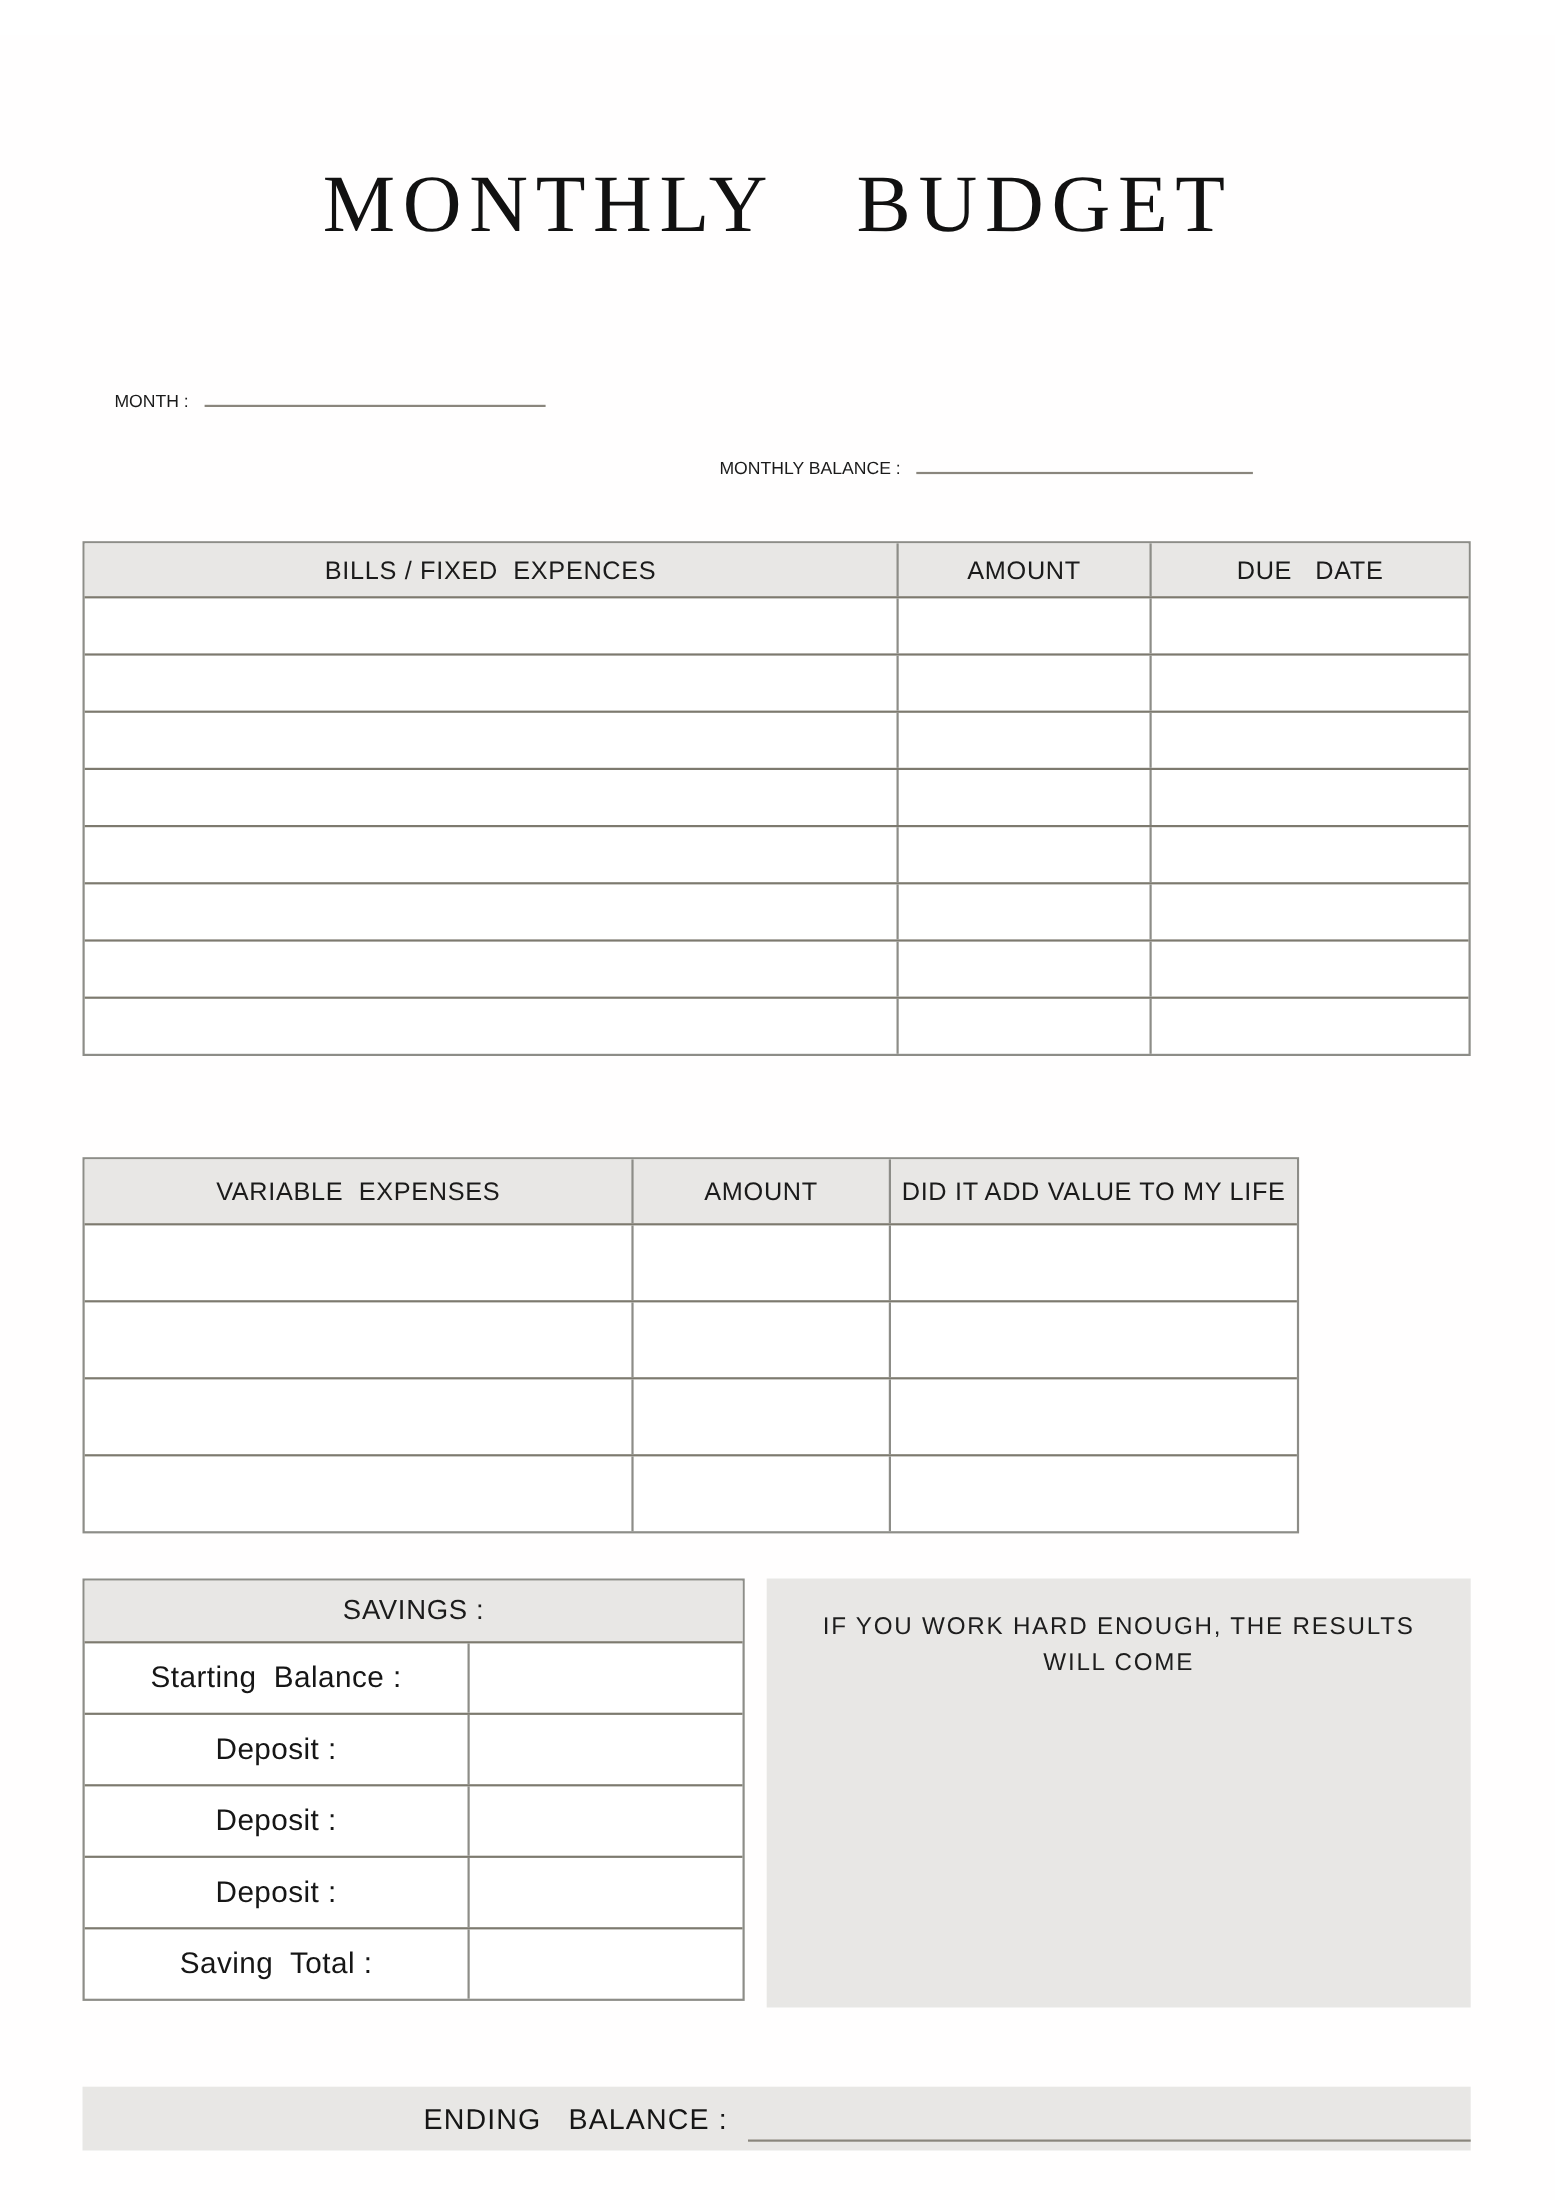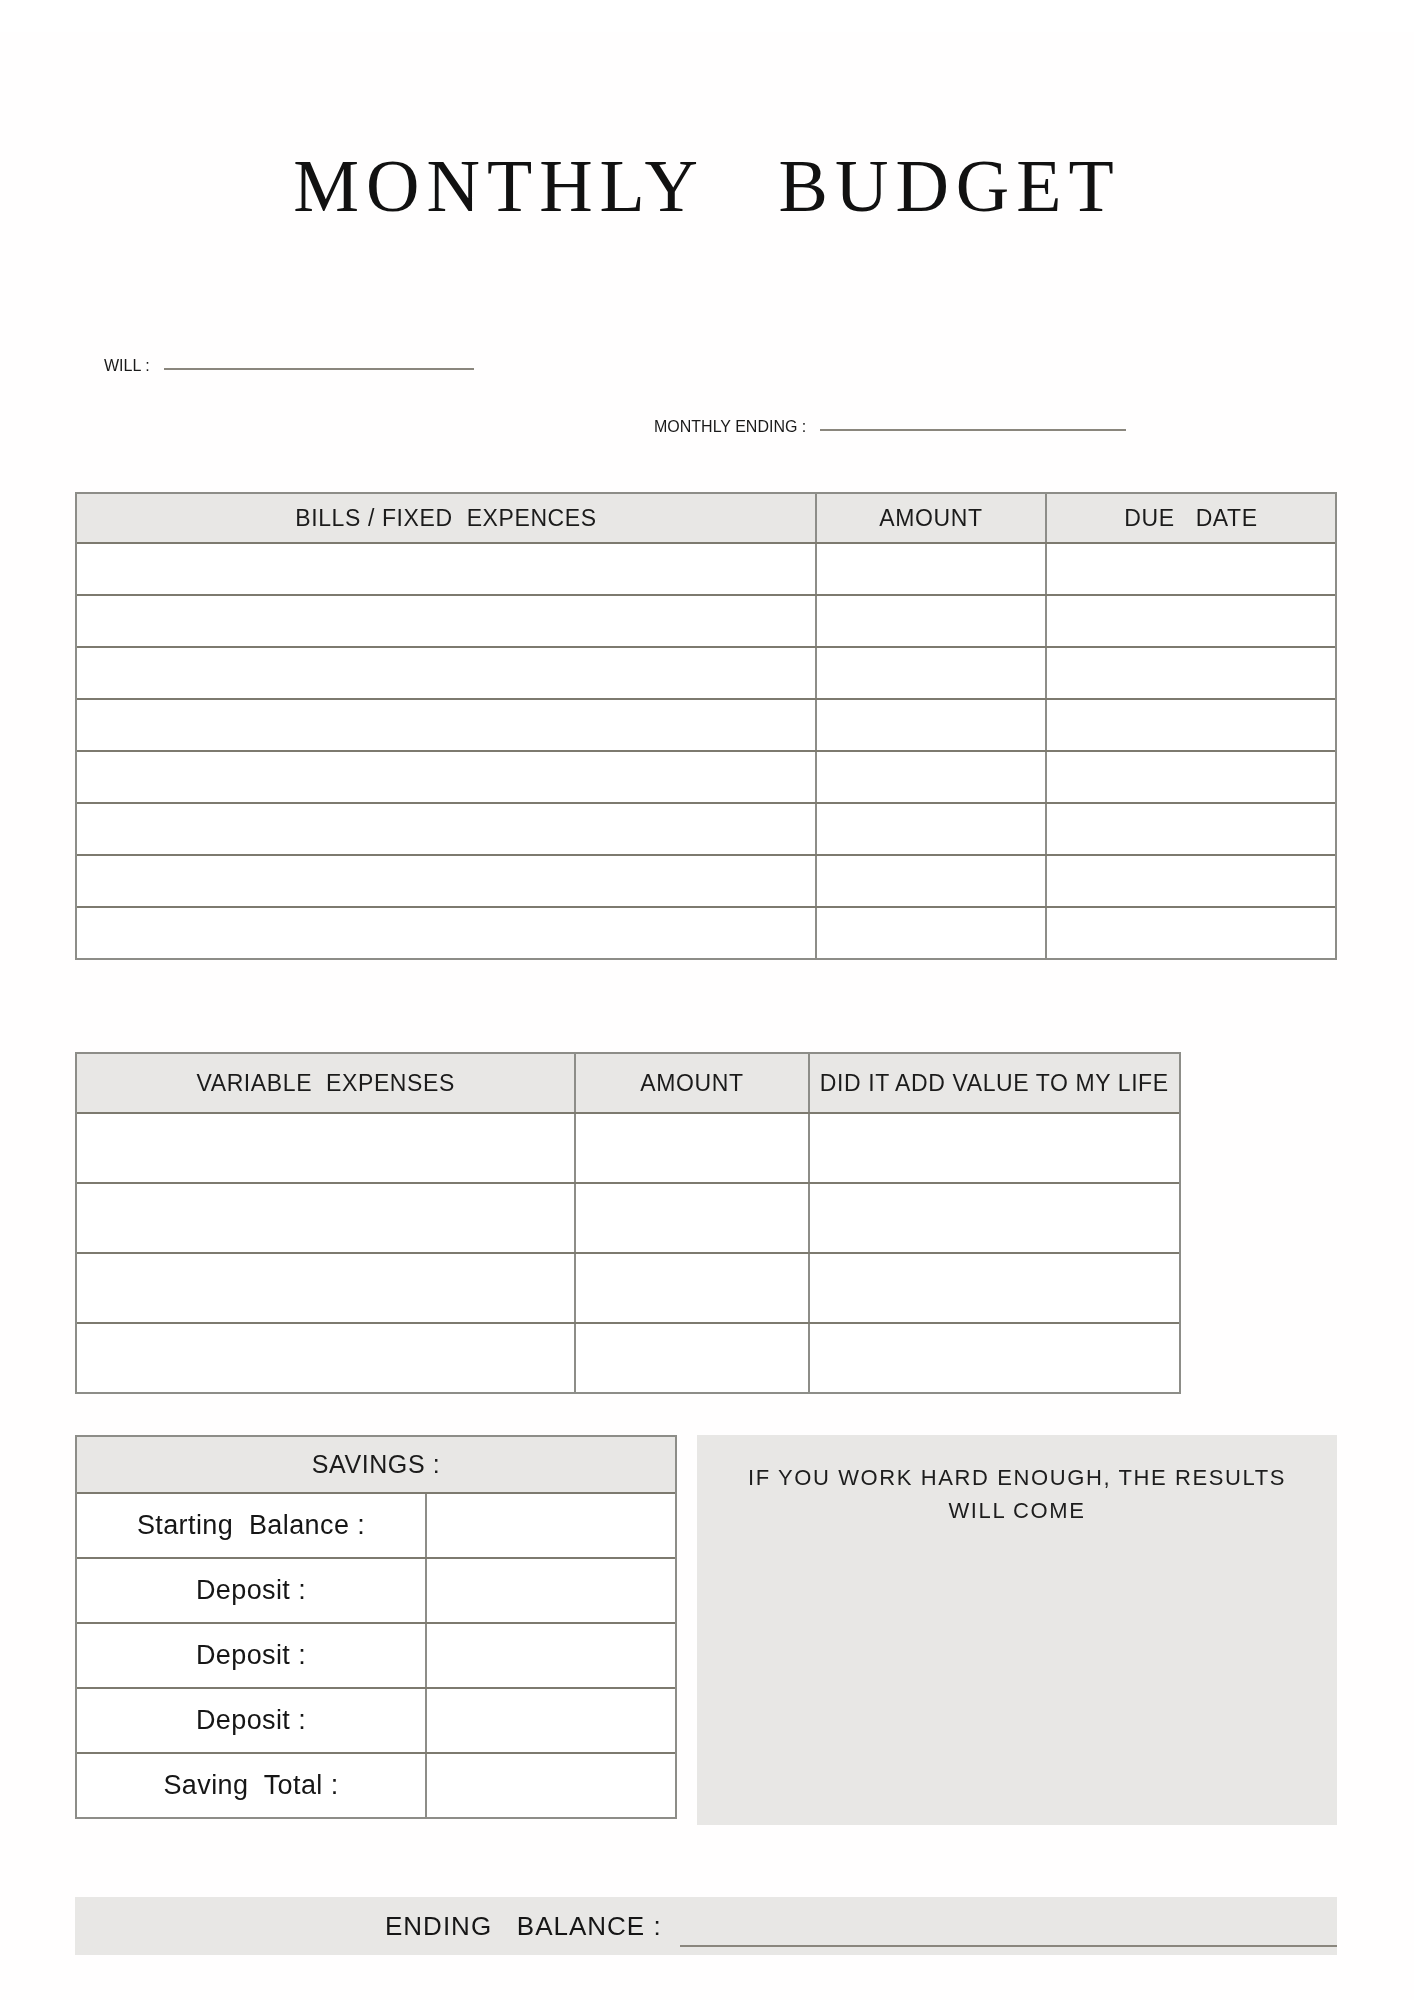--- a/index.html
+++ b/index.html
@@ -231,26 +231,26 @@
   }
 </style>
 </head>
 <body>
 
 <div class="page">
 
   <div class="title">MONTHLY   BUDGET</div>
 
   <div class="month-row">
-    <span>WILL :</span>
+    <span>MONTH :</span>
     <span class="month-line"></span>
   </div>
 
   <div class="income-row">
-    <span>MONTHLY   ENDING :</span>
+    <span>MONTHLY   BALANCE :</span>
     <span class="income-line"></span>
   </div>
 
   <div class="tbl" id="bills-table">
     <div class="hdr">
       <div class="c1">BILLS / FIXED  EXPENCES</div>
       <div class="c2">AMOUNT</div>
       <div class="c3">DUE   DATE</div>
     </div>
     <div class="row">

